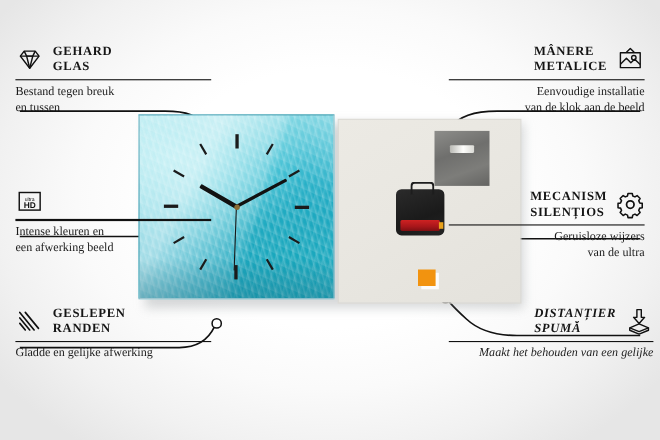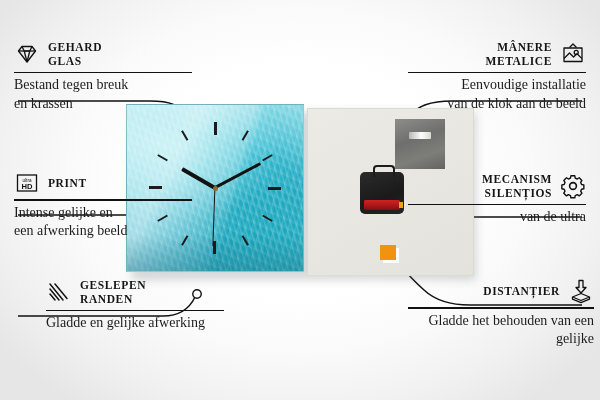--- a/index.html
+++ b/index.html
@@ -190,42 +190,42 @@
   }
   .feature.right .head { flex-direction: row-reverse; }
   .feature .title {
     font-size: 11.5px;
     font-weight: bold;
     letter-spacing: 0.6px;
     line-height: 1.25;
     color: #151515;
     text-transform: uppercase;
   }
-  .feature.right .title { text-align: right; }
+  .feature.right .title { }
   .feature .rule {
     height: 1.6px;
     background: #111;
     width: 100%;
   }
   .feature .desc {
-    font-size: 14px;
+    font-size: 11px;
     line-height: 1.35;
     color: #1c1c1c;
     padding-top: 3px;
   }
   .feature.right .desc { text-align: right; }
   .ico { flex: 0 0 auto; width: 26px; height: 26px; }
   .ico svg { display: block; width: 26px; height: 26px; }
 
   #f-glas   { left: 14px;  top: 40px; }
   #f-print  { left: 14px;  top: 170px; }
-  #f-randen { left: 14px;  top: 278px; margin-left: 32px; }
+  #f-randen { left: 14px;  top: 278px; }
   #f-metal  { left: 408px; top: 40px; }
   #f-mecan  { left: 408px; top: 172px; }
-  #f-dist   { left: 408px; top: 278px; }
+  #f-dist   { left: 408px; top: 278px; font-style: italic; }
   #f-dist { width: 186px; }
   #f-dist .desc { line-height: 1.3; }
 
   #wires { position: absolute; left: 0; top: 0; width: 600px; height: 400px; pointer-events: none; }
 </style>
 </head>
 <body>
 
 <div id="stage">
 
@@ -323,40 +323,39 @@
           </svg>
       </span>
       <div class="title">
         <div>GEHARD</div>
         <div>GLAS</div>
       </div>
     </div>
     <div class="rule"></div>
     <div class="desc">
       <div>Bestand tegen breuk</div>
-      <div>en krassen</div>
+      <div>en tussen</div>
     </div>
   </div>
 
   <div class="feature left" id="f-print">
     <div class="head">
       <span class="ico">
         <svg viewBox="0 0 26 26">
           <rect x="3.5" y="5" width="19" height="16" fill="none" stroke="#111" stroke-width="1.3"></rect>
           <text x="13" y="12.4" font-family="Liberation Sans, sans-serif" font-size="4.6" text-anchor="middle" fill="#111">ultra</text>
           <text x="13" y="19.2" font-family="Liberation Sans, sans-serif" font-size="7.6" font-weight="bold" text-anchor="middle" fill="#111">HD</text>
         </svg>
       </span>
       <div class="title">
-        <div>PRINT</div>
-      </div>
-    </div>
-    <div class="rule"></div>
-    <div class="desc">
-      <div>Intense gelijke en</div>
+      </div>
+    </div>
+    <div class="rule"></div>
+    <div class="desc">
+      <div>Intense kleuren en</div>
       <div>een afwerking beeld</div>
     </div>
   </div>
 
   <div class="feature left" id="f-randen">
     <div class="head">
       <span class="ico">
         <svg viewBox="0 0 26 26">
             <g stroke="#111" stroke-width="1.5" stroke-linecap="round">
           <line x1="4" y1="5" x2="17" y2="21"></line>
@@ -411,38 +410,40 @@
         </g>
           </svg>
       </span>
       <div class="title">
         <div>MECANISM</div>
         <div>SILENȚIOS</div>
       </div>
     </div>
     <div class="rule"></div>
     <div class="desc">
+      <div>Geruisloze wijzers</div>
       <div>van de ultra</div>
     </div>
   </div>
 
   <div class="feature right" id="f-dist">
     <div class="head">
       <span class="ico">
         <svg viewBox="0 0 26 26">
             <g fill="none" stroke="#111" stroke-width="1.3" stroke-linejoin="round">
           <path d="M11 2.5 h4 v7 h3 L13 15 L8 9.5 h3 Z"></path>
           <path d="M13 15.5 L21.5 19 L13 22.5 L4.5 19 Z"></path>
           <path d="M4.5 19 v2.2 L13 24.7 L21.5 21.2 V19"></path>
         </g>
           </svg>
       </span>
       <div class="title">
         <div>DISTANȚIER</div>
-      </div>
-    </div>
-    <div class="rule"></div>
-    <div class="desc">
-      <div>Gladde het behouden van een gelijke</div>
+        <div>SPUMĂ</div>
+      </div>
+    </div>
+    <div class="rule"></div>
+    <div class="desc">
+      <div>Maakt het behouden van een gelijke</div>
     </div>
   </div>
 
 </div>
 
 </body></html>

